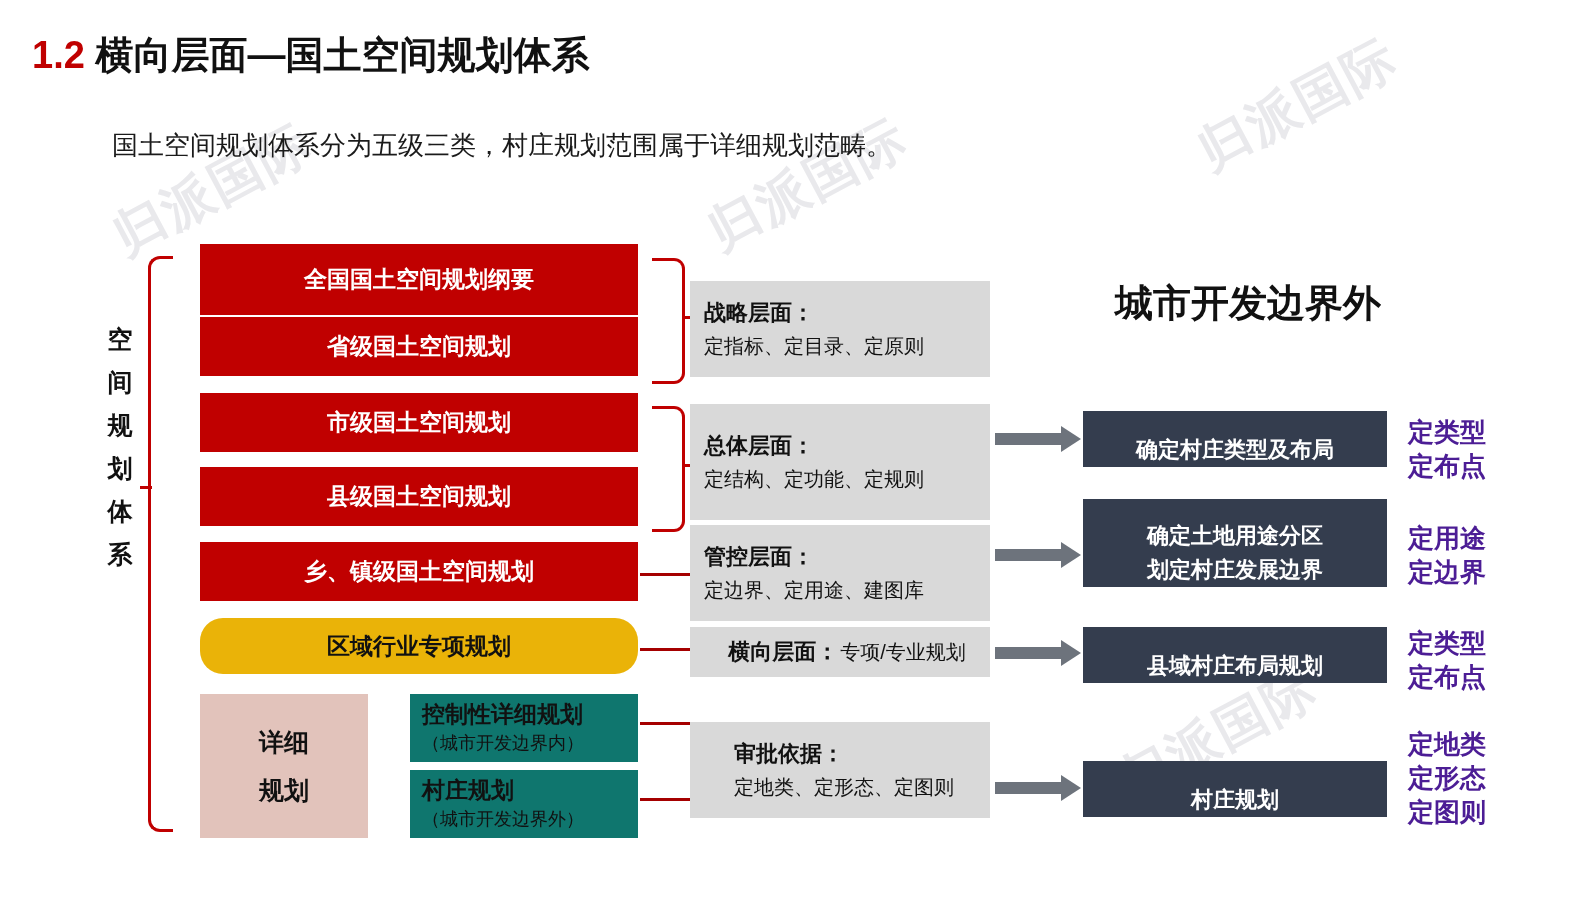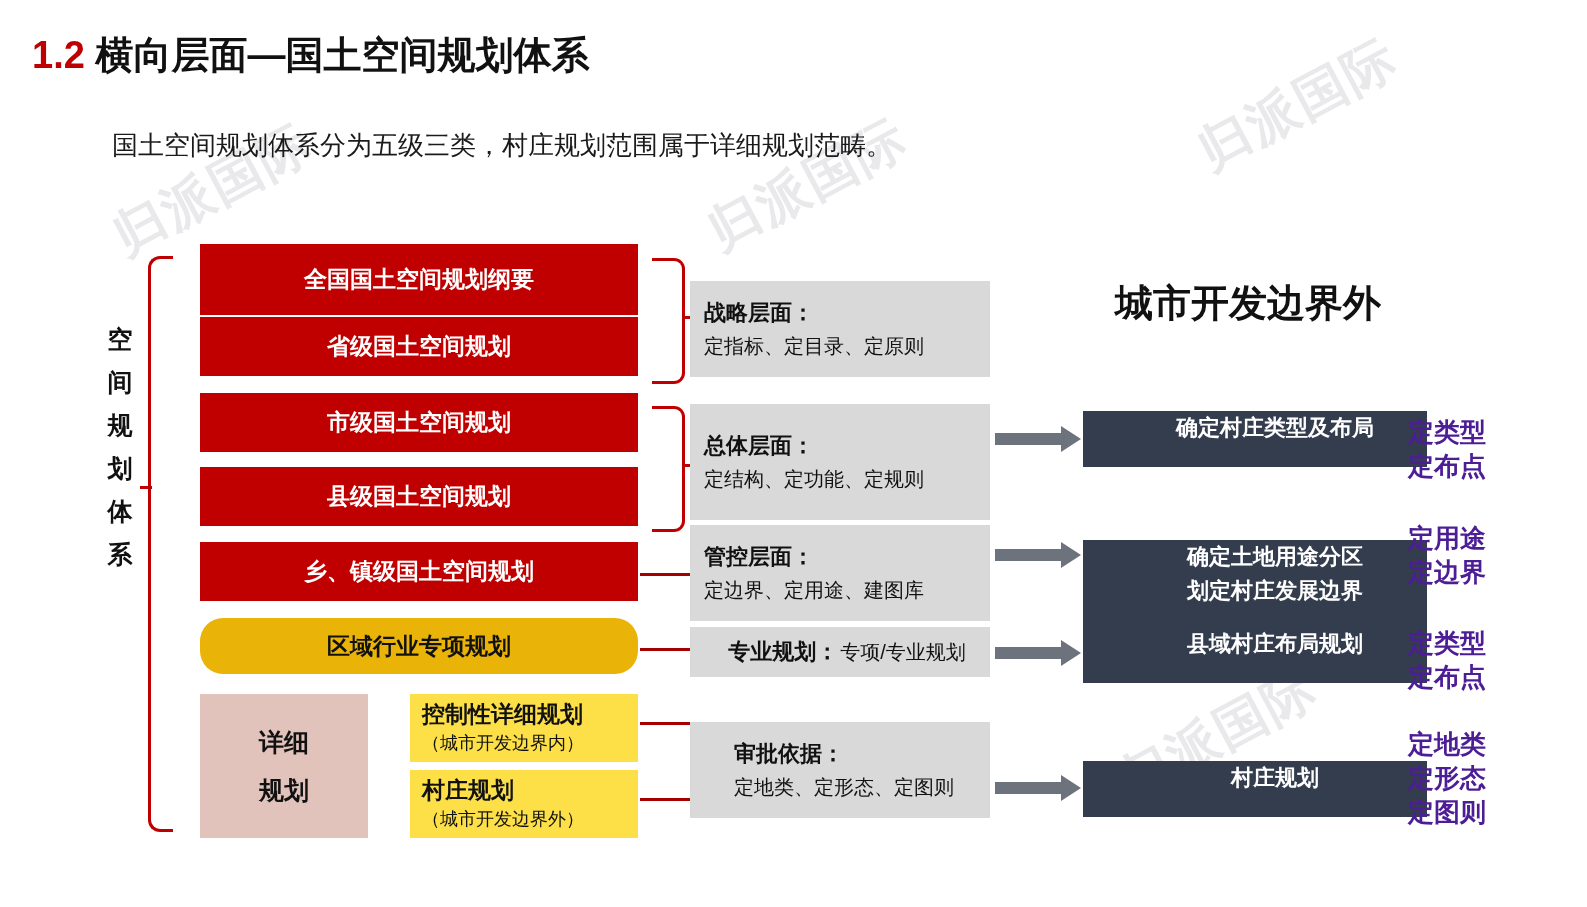--- a/index.html
+++ b/index.html
@@ -74,21 +74,21 @@
 
   
   .detail-left{
     position:absolute;left:200px;top:694px;width:168px;height:144px;
     background:#e2c3bb;color:#111;z-index:3;
     display:flex;flex-direction:column;align-items:center;justify-content:center;
     font-size:25px;font-weight:700;line-height:48px;
   }
   .detail-right{
     position:absolute;left:410px;width:228px;
-    background:#fde047;color:#111;z-index:3;
+    background:#0f766e;color:#111;z-index:3;
     padding:4px 0 6px 12px;box-sizing:border-box;
   }
   .detail-right .big{font-size:23px;font-weight:700;line-height:32px;}
   .detail-right .small{font-size:18px;font-weight:400;line-height:26px;}
 
   
   .brace{
     position:absolute;width:30px;
     border:3px solid #c00000;border-left:none;
     border-top-right-radius:11px;border-bottom-right-radius:11px;
@@ -119,22 +119,22 @@
   }
 
   
   .right-title{
     position:absolute;left:1115px;top:278px;
     font-size:38px;font-weight:700;color:#111;white-space:nowrap;z-index:3;
   }
   .dbox{
     position:absolute;left:1083px;width:304px;
     background:#343d4e;color:#ffffff;z-index:3;
-    display:flex;flex-direction:column;align-items:center;justify-content:flex-start;
-    font-size:22px;font-weight:700;line-height:34px;padding-left:40px;
+    display:flex;flex-direction:column;align-items:center;justify-content:flex-end;
+    font-size:22px;font-weight:700;line-height:34px;
   }
   .rlabel{
     position:absolute;left:1408px;
     color:#4c1d95;font-size:26px;font-weight:700;line-height:34px;
     z-index:3;text-align:left;white-space:nowrap;
   }
   .rlabel span{display:block;}
 </style>
 </head>
 <body>
@@ -200,21 +200,21 @@
   </div>
   <div class="gbox" style="top:404px;height:116px;">
     <div class="hd">总体层面：</div>
     <div class="bd">定结构、定功能、定规则</div>
   </div>
   <div class="gbox" style="top:525px;height:96px;">
     <div class="hd">管控层面：</div>
     <div class="bd">定边界、定用途、建图库</div>
   </div>
   <div class="gbox inline-row" style="top:627px;height:50px;">
-    <div class="hd">专业规划：</div>
+    <div class="hd">横向层面：</div>
     <div class="bd">专项/专业规划</div>
   </div>
   <div class="gbox" style="top:722px;height:96px;padding-left:44px;">
     <div class="hd">审批依据：</div>
     <div class="bd">定地类、定形态、定图则</div>
   </div>
 
   <div class="arrow" style="left:995px;top:426px;width:86px;">
     <div class="shaft" style="width:66px;"></div>
       <div class="head" style="left:66px;"></div>
@@ -235,21 +235,21 @@
   <div class="right-title">城市开发边界外</div>
 
   <div class="dbox" style="top:411px;height:56px;">
     <div>确定村庄类型及布局</div>
   </div>
   <div class="rlabel" style="top:415px;">
     <span>定类型</span>
     <span>定布点</span>
   </div>
 
-  <div class="dbox" style="top:540px;height:88px;">
+  <div class="dbox" style="top:499px;height:88px;">
     <div>确定土地用途分区</div>
     <div>划定村庄发展边界</div>
   </div>
   <div class="rlabel" style="top:521px;">
     <span>定用途</span>
     <span>定边界</span>
   </div>
 
   <div class="dbox" style="top:627px;height:56px;">
     <div>县域村庄布局规划</div>

